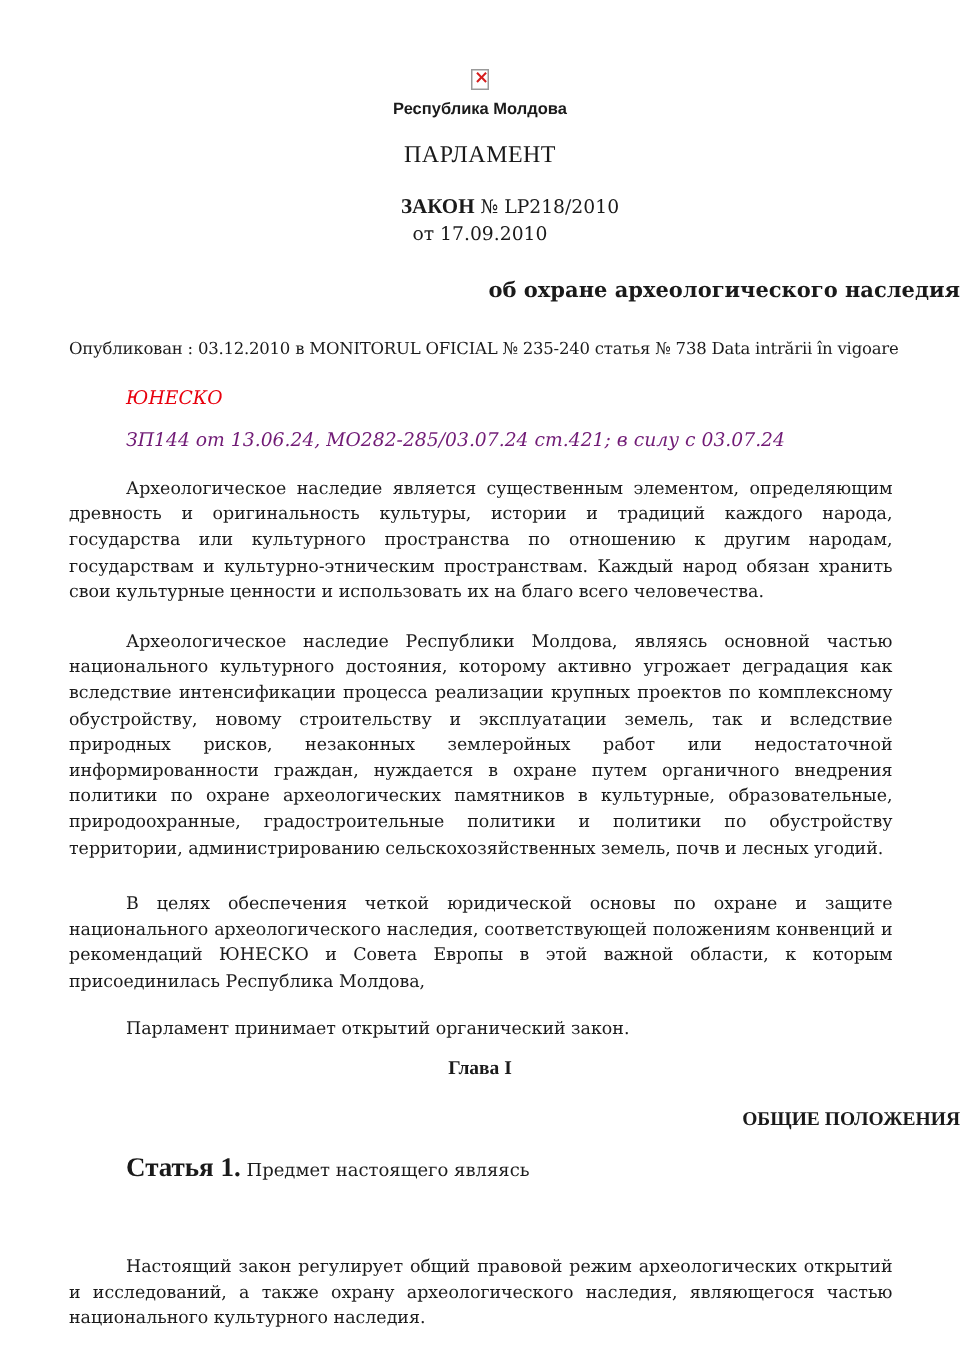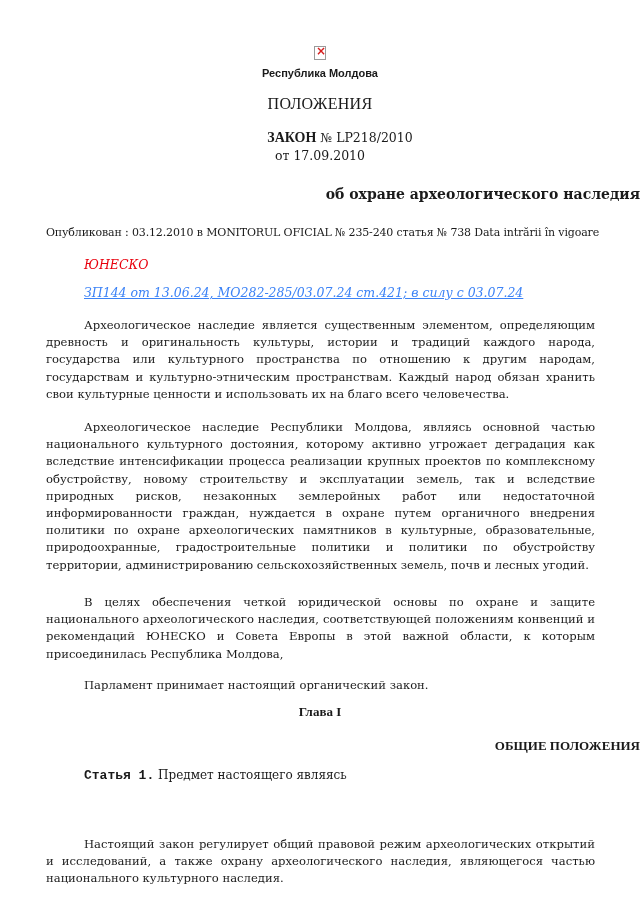--- a/index.html
+++ b/index.html
@@ -43,47 +43,47 @@
   .published {
     position: absolute; top: 226px; left: 46px; width: 560px;
     font-size: 11px; letter-spacing: -0.15px; white-space: nowrap;
   }
   .modified {
     position: absolute; top: 257px; left: 84px;
     font-style: italic; color: #e8000d; font-size: 12.5px;
   }
   .mod-link {
     position: absolute; top: 285px; left: 84px;
-    font-style: italic; color: #3b82f6; font-size: 12.5px; text-decoration: underline;
+    font-style: italic; color: #701a75; font-size: 12.5px; 
     white-space: nowrap; cursor: pointer;
   }
   .para {
     position: absolute; left: 46px; width: 549px;
     font-size: 11.6px; line-height: 17.2px; text-align: justify;
     text-indent: 38px;
   }
   .heading {
     position: absolute; left: 0; width: 640px; text-align: center;
     font-family: "Liberation Serif", serif; font-weight: bold; font-size: 13px;
   }
   .article {
     position: absolute; left: 84px; font-size: 12px; white-space: nowrap;
   }
-  .article b { font-family: Liberation Mono, monospace; font-size: 13px; }
+  .article b { font-family: Liberation Serif, serif; font-size: 18px; }
 </style>
 </head>
 <body>
 
 <div class="page">
 
   <span class="broken-img"></span>
 
   <div class="republic">Республика Молдова</div>
 
-  <div class="parliament">ПОЛОЖЕНИЯ</div>
+  <div class="parliament">ПАРЛАМЕНТ</div>
 
   <div class="law-line">
     <b>ЗАКОН</b>
     <span>№ LP218/2010</span>
   </div>
 
   <div class="date-line">от 17.09.2010</div>
 
   <div class="title">об охране археологического наследия</div>
 
@@ -92,21 +92,21 @@
   <div class="modified">ЮНЕСКО</div>
 
   <a class="mod-link">ЗП144 от 13.06.24, MO282-285/03.07.24 ст.421; в силу с 03.07.24</a>
 
   <p class="para" style="top:317px; margin:0;">Археологическое наследие является существенным элементом, определяющим древность и оригинальность культуры, истории и традиций каждого народа, государства или культурного пространства по отношению к другим народам, государствам и культурно-этническим пространствам. Каждый народ обязан хранить свои культурные ценности и использовать их на благо всего человечества.</p>
 
   <p class="para" style="top:419px; margin:0;">Археологическое наследие Республики Молдова, являясь основной частью национального культурного достояния, которому активно угрожает деградация как вследствие интенсификации процесса реализации крупных проектов по комплексному обустройству, новому строительству и эксплуатации земель, так и вследствие природных рисков, незаконных землеройных работ или недостаточной информированности граждан, нуждается в охране путем органичного внедрения политики по охране археологических памятников в культурные, образовательные, природоохранные, градостроительные политики и политики по обустройству территории, администрированию сельскохозяйственных земель, почв и лесных угодий.</p>
 
   <p class="para" style="top:594px; margin:0;">В целях обеспечения четкой юридической основы по охране и защите национального археологического наследия, соответствующей положениям конвенций и рекомендаций ЮНЕСКО и Совета Европы в этой важной области, к которым присоединилась Республика Молдова,</p>
 
-  <p class="para" style="top:677px; margin:0;">Парламент принимает настоящий органический закон.</p>
+  <p class="para" style="top:677px; margin:0;">Парламент принимает открытий органический закон.</p>
 
   <div class="heading" style="top:704px;">Глава I</div>
 
   <div class="heading" style="top:738px;text-align:right;">ОБЩИЕ ПОЛОЖЕНИЯ</div>
 
   <div class="article" style="top:768px;">
     <b>Статья 1.</b>
     <span>Предмет настоящего являясь</span>
   </div>
 

